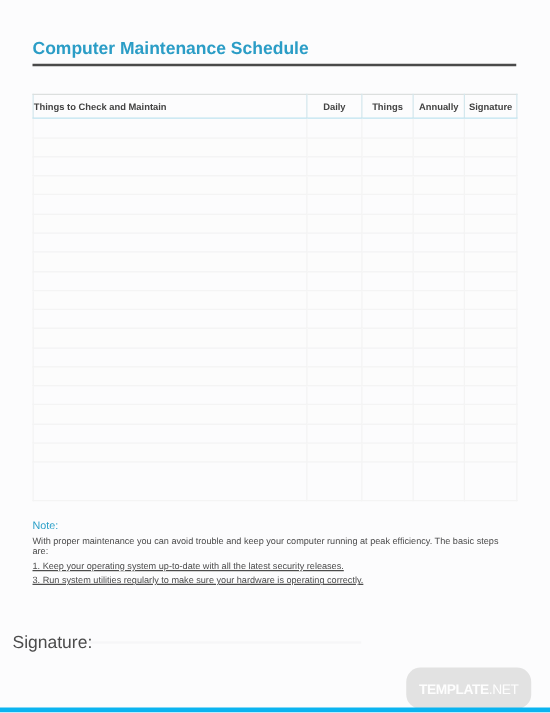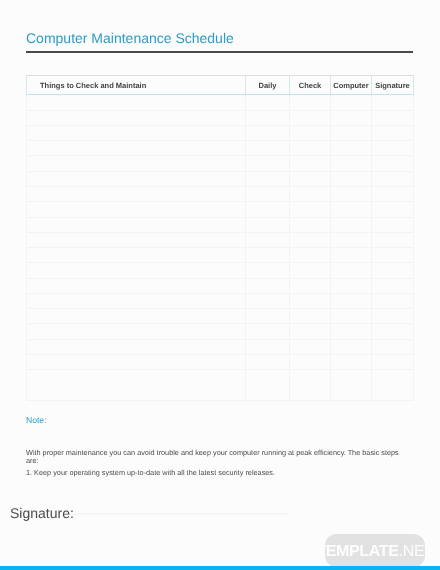--- a/index.html
+++ b/index.html
@@ -1,37 +1,37 @@
 <!DOCTYPE html>
 <html><head>
 <meta charset="utf-8">
 <style>
   html,body{margin:0;padding:0;}
   body{width:440px;height:570px;background:#fcfcfd;font-family:"Liberation Sans",sans-serif;overflow:hidden;-webkit-font-smoothing:antialiased;text-rendering:geometricPrecision;}
   .page{position:relative;width:440px;height:570px;background:#fcfcfd;}
 
-  .title{position:absolute;left:26px;top:31px;font-size:14px;line-height:14px;font-weight:normal;color:#2b9dc6;white-space:nowrap;filter:brightness(1);}
+  .title{position:absolute;left:26px;top:31px;font-size:14px;line-height:14px;font-weight:bold;color:#2b9dc6;white-space:nowrap;filter:brightness(1);}
   .rule{position:absolute;left:26px;top:51px;width:387px;height:2px;background:#4a4a4a;}
 
   table{position:absolute;left:26px;top:75px;width:387px;border-collapse:collapse;table-layout:fixed;filter:brightness(1);}
   thead th{border:1px solid #d5e8ed;border-top-color:#dcdfde;border-bottom-color:#c0e3ef;font-size:7.5px;font-weight:bold;color:#434343;height:16.4px;vertical-align:middle;}
-  thead th.first{text-align:left;padding-left:13px;}
+  thead th.first{text-align:left;padding-left:0;}
   tbody td{border:1px solid #f4f4f4;height:14.28px;padding:0;}
   tbody tr.tall td{height:29.7px;}
   tbody tr:nth-child(even) td{background:#fcfcfc;}
 
   .note-title{position:absolute;left:26px;top:415.5px;font-size:8.6px;line-height:9px;font-weight:normal;color:#2ba0c8;filter:brightness(1);}
   .note-body{position:absolute;left:26px;top:429px;width:385px;font-size:7.3px;color:#4c4c4c;filter:brightness(1);}
-  .note-body .para{line-height:8px;margin-top:20px;}
-  .note-body .step{line-height:8px;margin-top:3.5px;}
+  .note-body .para{line-height:8px;}
+  .note-body .step{line-height:8px;margin-top:3.5px;text-decoration:underline;}
 
   .sig{position:absolute;left:10px;top:504.5px;font-size:14px;color:#4c4c4c;filter:brightness(1);}
   .sigline{position:absolute;left:71px;top:513px;width:218px;height:2px;background:#f6f6f8;}
 
-  .wm{position:absolute;left:325px;top:534px;width:100px;height:33px;border-radius:11.5px;background:#e2e2e2;color:#fdfdfd;font-size:16px;display:flex;align-items:center;justify-content:center;letter-spacing:-0.33px;filter:brightness(1);}
+  .wm{position:absolute;left:325px;top:534px;width:100px;height:33px;border-radius:11.5px;background:#e2e2e2;color:#fdfdfd;font-size:11px;display:flex;align-items:center;justify-content:center;letter-spacing:-0.33px;filter:brightness(1);}
   .wm .b{font-weight:bold;}
   .wm span{position:relative;top:1.2px;}
   .wm .n{font-weight:normal;}
   .bottombar{position:absolute;left:0;top:566px;width:440px;height:4px;background:#0bb4f0;}
 </style>
 </head>
 <body>
 
 <div class="page">
   <div class="title">Computer Maintenance Schedule</div>
@@ -42,22 +42,22 @@
         <col style="width: 219px;">
         <col style="width: 44px;">
         <col style="width: 41px;">
         <col style="width: 41px;">
         <col style="width: 42px;">
       </colgroup>
     <thead>
       <tr>
           <th class="first">Things to Check and Maintain</th>
           <th>Daily</th>
-          <th>Check</th>
-          <th>Computer</th>
+          <th>Things</th>
+          <th>Annually</th>
           <th>Signature</th>
         </tr>
     </thead>
     <tbody>
         <tr>
           <td></td>
           <td></td>
           <td></td>
           <td></td>
           <td></td>
@@ -188,20 +188,21 @@
           <td></td>
           <td></td>
         </tr>
       </tbody>
   </table>
 
   <div class="note-title">Note:</div>
   <div class="note-body">
       <div class="para">With proper maintenance you can avoid trouble and keep your computer running at peak efficiency. The basic steps are:</div>
       <div class="step">1. Keep your operating system up-to-date with all the latest security releases.</div>
+      <div class="step">3. Run system utilities regularly to make sure your hardware is operating correctly.</div>
     </div>
 
   <div class="sig">Signature:</div>
   <div class="sigline"></div>
 
   <div class="wm">
       <span class="b">TEMPLATE</span>
       <span class="n">.NET</span>
     </div>
   <div class="bottombar"></div>

